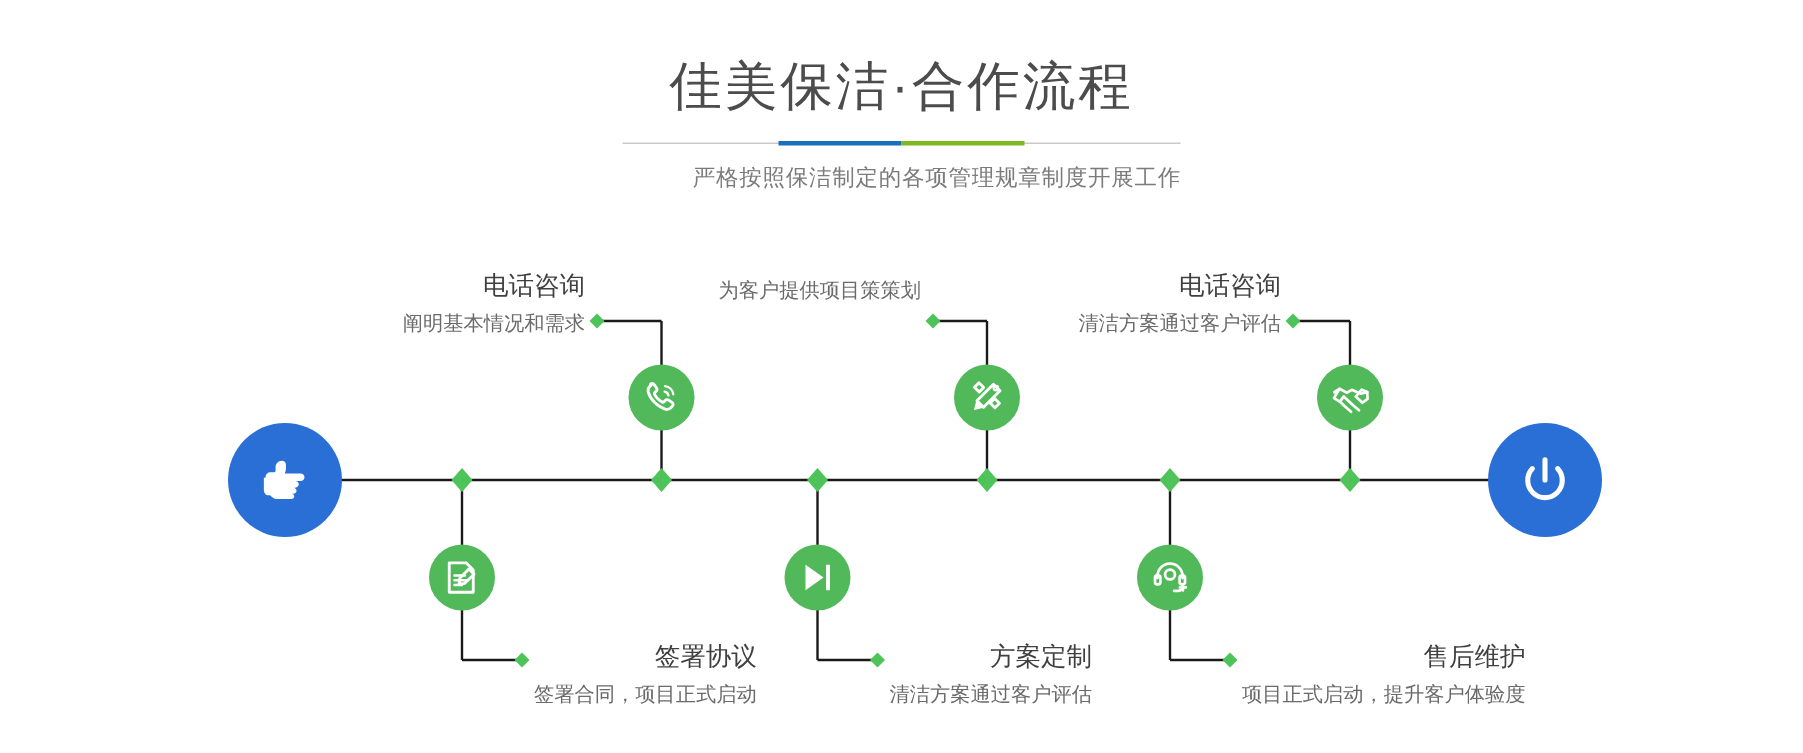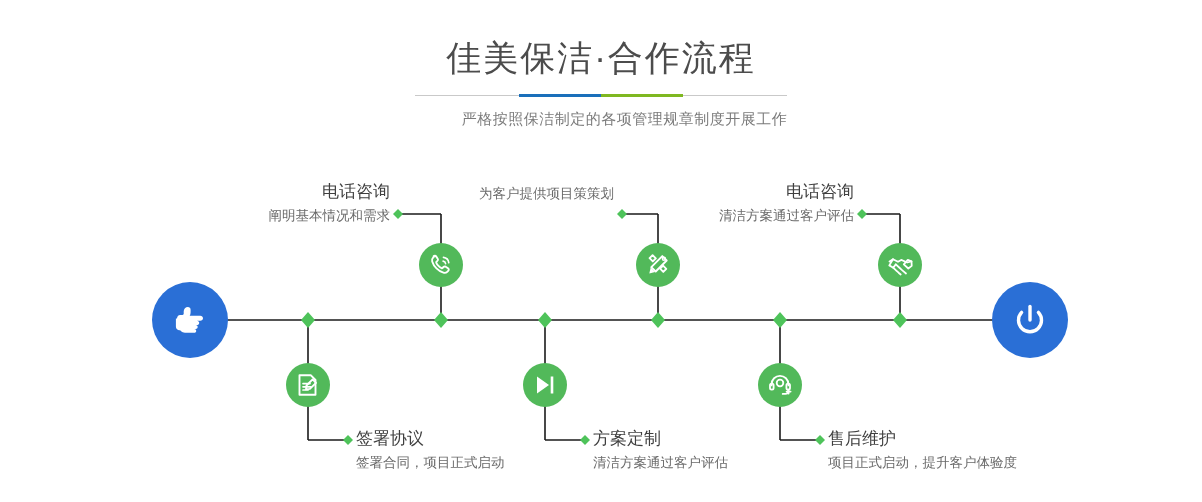--- a/index.html
+++ b/index.html
@@ -46,21 +46,21 @@
     position:absolute;width:44px;height:44px;border-radius:50%;
     background:#52b95a;display:flex;align-items:center;justify-content:center;
     box-sizing:border-box;
   }
 
   
   .lbl{position:absolute;white-space:nowrap;}
   .lbl .t{font-size:17px;color:#3f3f3f;line-height:22px;font-family:Liberation Mono, monospace;}
   .lbl .d{font-size:13.5px;color:#6a6a6a;line-height:20px;margin-top:2px;}
   .lbl.up{text-align:right;}
-  .lbl.dn{text-align:left;}
+  .lbl.dn{text-align:right;}
 </style>
 </head>
 <body>
 
 <div id="root">
 
   <div class="header">
     <div class="title">佳美保洁·合作流程</div>
     <div class="divider">
       <div class="base"></div>

